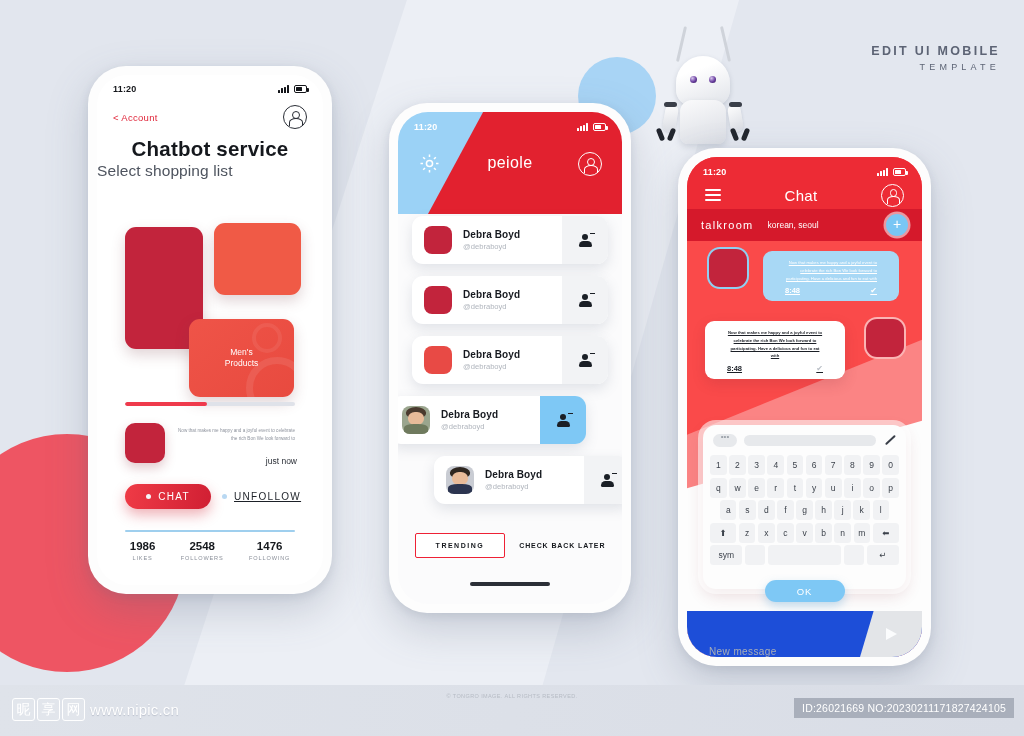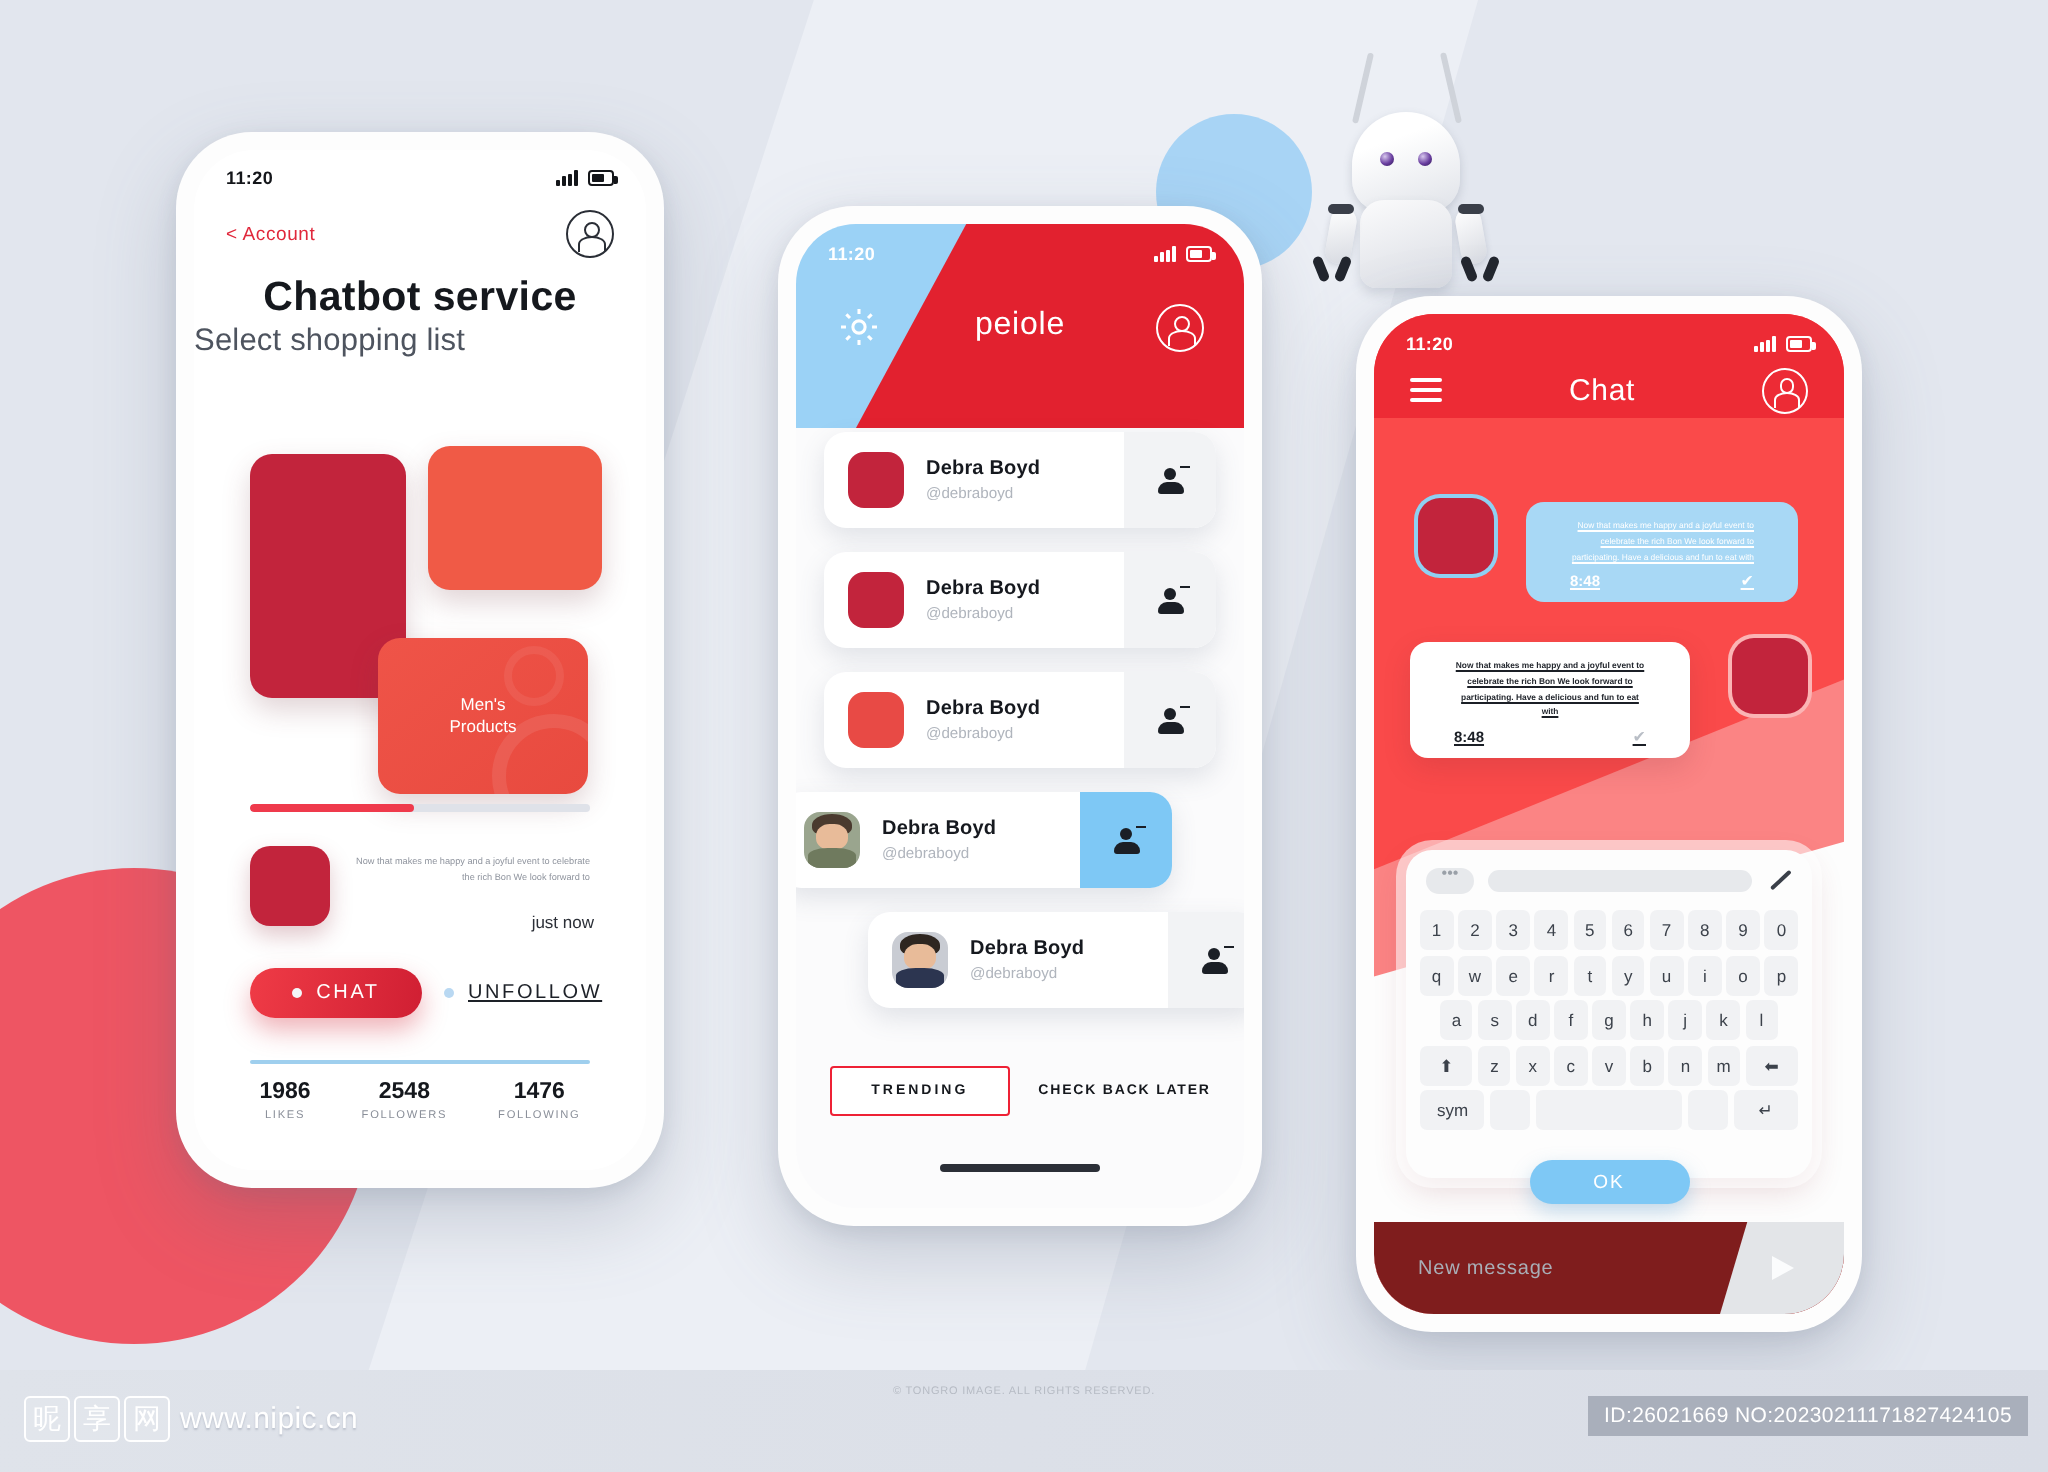--- a/index.html
+++ b/index.html
@@ -237,22 +237,22 @@
   .key { flex:1; height:20px; background:#f1f2f4; border-radius:3.5px;
     display:flex; align-items:center; justify-content:center;
     font-size:8.5px; color:#3c424b; }
   .key.wide { flex:1.6; }
   .key.space { flex:3.6; }
   .kbd-ok { position:absolute; left:50%; bottom:-13px; margin-left:-40px; width:80px; height:22px;
     border-radius:12px; background:#7ec8f5; color:#fff; font-size:9.5px; letter-spacing:1px;
     display:flex; align-items:center; justify-content:center;
     box-shadow:0 4px 10px rgba(90,160,210,.35); }
 
-  .p3-input { position:absolute; left:0; right:0; bottom:0; height:46px; background:#7f1d1d;
-    display:flex; align-items:center; }
+  .p3-input { position:absolute; left:0; right:0; bottom:0; height:46px; background:#1d4ed8;
+    display:flex; align-items:flex-end; }
   .p3-input .ph { flex:1; padding-left:22px; font-size:10px; color:#a9aeb6; letter-spacing:.4px; }
   .p3-input .send { width:62px; height:46px; background:#e3e5e8;
     display:flex; align-items:center; justify-content:center;
     clip-path: polygon(22% 0, 100% 0, 100% 100%, 0 100%); }
   .send-ico { width:0; height:0; border-left:11px solid #fbfcfd;
     border-top:6px solid transparent; border-bottom:6px solid transparent; }
 
   
   .footer { position:absolute; left:0; bottom:0; width:1024px; height:51px;
     background:linear-gradient(100deg,#dfe3ea,#d9dde6); }
@@ -273,20 +273,24 @@
 
 <div id="stage">
 
   <div class="bg-base"></div>
   <div class="bg-sweep1"></div>
   <div class="bg-sweep2"></div>
   <div class="bg-sweep3"></div>
   <div class="bg-circle-red"></div>
   <div class="bg-circle-blue"></div>
 
+  <div class="brand">
+    <div class="l1">EDIT UI MOBILE</div>
+    <div class="l2">TEMPLATE</div>
+  </div>
 
   <div class="robot">
     <div class="r-ant" style="left:30px;top:8px;height:36px;transform:rotate(13deg)"></div>
     <div class="r-ant" style="left:74px;top:8px;height:36px;transform:rotate(-13deg)"></div>
     <div class="r-head">
       <div class="r-eye" style="left:14px"></div>
       <div class="r-eye" style="right:14px"></div>
     </div>
     <div class="r-body"></div>
     <div class="r-arm" style="left:14px;top:86px;height:28px;transform:rotate(10deg)"></div>
@@ -519,20 +523,25 @@
             <i></i>
             <i></i>
             <i></i>
           </div>
         <div class="p3-title">Chat</div>
         <div class="p3-ava">
             <div class="usr-ico"></div>
           </div>
       </div>
 
+      <div class="p3-sub">
+        <div class="room">talkroom</div>
+        <div class="loc">korean, seoul</div>
+        <div class="p3-plus">+</div>
+      </div>
 
       <div class="p3-av1"></div>
       <div class="bub b-in">
         <div class="tx">Now that makes me happy and a joyful event to celebrate the rich Bon We look forward to participating. Have a delicious and fun to eat with</div>
         <div class="ft">
           <span class="tm">8:48</span>
           <span class="chk">✔</span>
         </div>
       </div>
 

